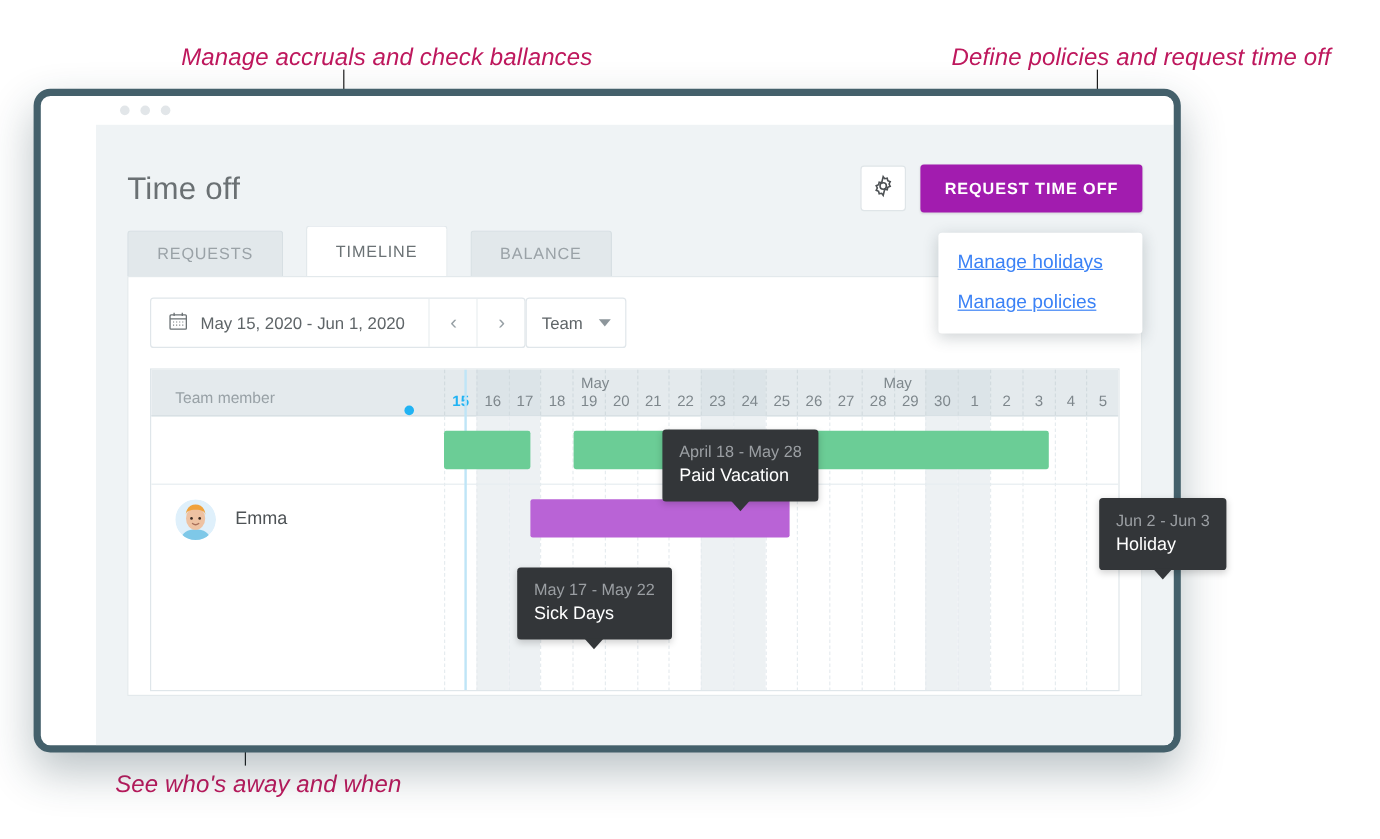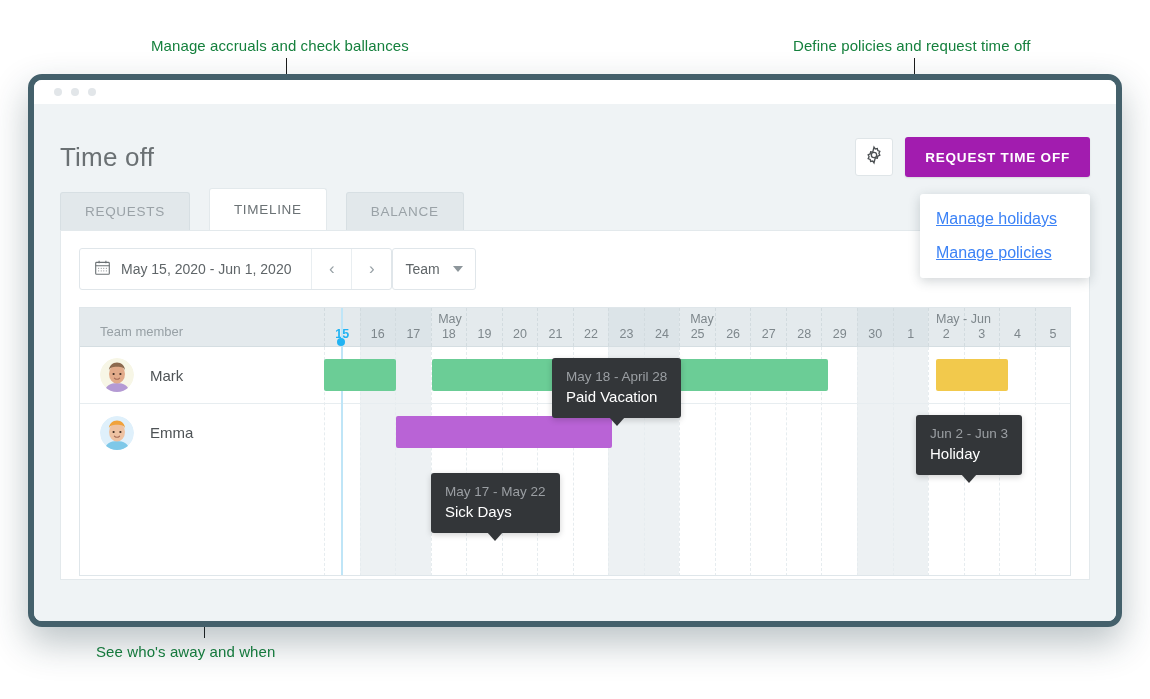--- a/index.html
+++ b/index.html
@@ -8,47 +8,49 @@
     width: 1150px; height: 699px;
     background: #ffffff;
     font-family: "Liberation Sans", sans-serif;
     overflow: hidden;
   }
   #root { position: relative; width: 1150px; height: 699px; }
 
   
   .annot {
     position: absolute;
-    font-size: 15px;
-    color: #15803d;
+    font-size: 20px;
+    color: #be185d;
     letter-spacing: .1px;
     white-space: nowrap;
+    font-style: italic;
   }
   .leader {
     position: absolute;
     background: #1c1c1c;
     width: 1px;
   }
   .leader-dot {
     position: absolute;
     width: 7px; height: 7px;
     border-radius: 50%;
     background: #1c1c1c;
   }
 
   
   .window {
     position: absolute;
     left: 28px; top: 74px;
-    width: 1094px; height: 553px;
+    width: 956px; height: 553px;
     border-radius: 14px;
     background: #ffffff;
     border: 6px solid #44606b;
     box-shadow: 0 16px 36px rgba(30,56,66,.30);
     overflow: hidden;
+    padding-left: 46px;
   }
   .titlebar {
     height: 24px;
     background: #ffffff;
     display: flex;
     align-items: center;
     padding-left: 20px;
     gap: 9px;
   }
   .dot { width: 8px; height: 8px; border-radius: 50%; background: #e2e6e9; }
@@ -469,33 +471,20 @@
                 <div class="gridcol"></div>
                 <div class="gridcol weekend"></div>
                 <div class="gridcol weekend"></div>
                 <div class="gridcol"></div>
                 <div class="gridcol"></div>
                 <div class="gridcol"></div>
                 <div class="gridcol"></div>
               </div>
             <div id="rows">
                 <div class="row">
-                  <div class="member">
-                    <div class="avatar"><svg width="34" height="34" viewBox="0 0 34 34">
-                        <circle cx="17" cy="17" r="17" fill="#f7f6e6"></circle>
-                        <path d="M5 34c0-6 5.4-9 12-9s12 3 12 9z" fill="#b49ad4"></path>
-                        <ellipse cx="17" cy="16" rx="8" ry="9.5" fill="#e2ab8a"></ellipse>
-                        <path d="M8.8 13.5c0-6 4-9 8.2-9s8.2 3 8.2 9c0-3.5-3.5-4.8-8.2-4.8s-8.2 1.3-8.2 4.8z" fill="#8c6a4f"></path>
-                        <circle cx="13.6" cy="16" r="1.1" fill="#3b2a20"></circle>
-                        <circle cx="20.4" cy="16" r="1.1" fill="#3b2a20"></circle>
-                        <path d="M14.4 20.2c1.6 1.3 3.6 1.3 5.2 0" stroke="#9c6murder" fill="none"></path>
-                        <path d="M14.4 20.2c1.6 1.3 3.6 1.3 5.2 0" stroke="#a9705a" stroke-width="1.1" fill="none" stroke-linecap="round"></path>
-                      </svg></div>
-                    <div class="member-name">Mark</div>
-                  </div>
                   <div class="bar" style="left: 244px; width: 72px; background: rgb(107, 205, 150);"></div>
                   <div class="bar" style="left: 352px; width: 396px; background: rgb(107, 205, 150);"></div>
                   <div class="bar" style="left: 856px; width: 72px; background: rgb(242, 201, 76);"></div>
                 </div>
                 <div class="row">
                   <div class="member">
                     <div class="avatar"><svg width="34" height="34" viewBox="0 0 34 34">
                         <circle cx="17" cy="17" r="17" fill="#dff0fb"></circle>
                         <path d="M5 34c0-6 5.4-9 12-9s12 3 12 9z" fill="#7ec8e8"></path>
                         <ellipse cx="17" cy="16" rx="8" ry="9.5" fill="#eec2a2"></ellipse>
@@ -517,21 +506,21 @@
         </div>
 
       </div>
     </div>
   </div>
 
   <div class="todaydot" id="todaydot" style="left: 337px; top: 338px;"></div>
 
   <div id="tooltips">
       <div class="tip" style="left: 552px; top: 358px;">
-        <div class="tip-date">May 18 - April 28</div>
+        <div class="tip-date">April 18 - May 28</div>
         <div class="tip-title">Paid Vacation</div>
         <div class="tip-arrow"></div>
       </div>
       <div class="tip" style="left: 916px; top: 415px;">
         <div class="tip-date">Jun 2 - Jun 3</div>
         <div class="tip-title">Holiday</div>
         <div class="tip-arrow"></div>
       </div>
       <div class="tip" style="left: 431px; top: 473px;">
         <div class="tip-date">May 17 - May 22</div>

